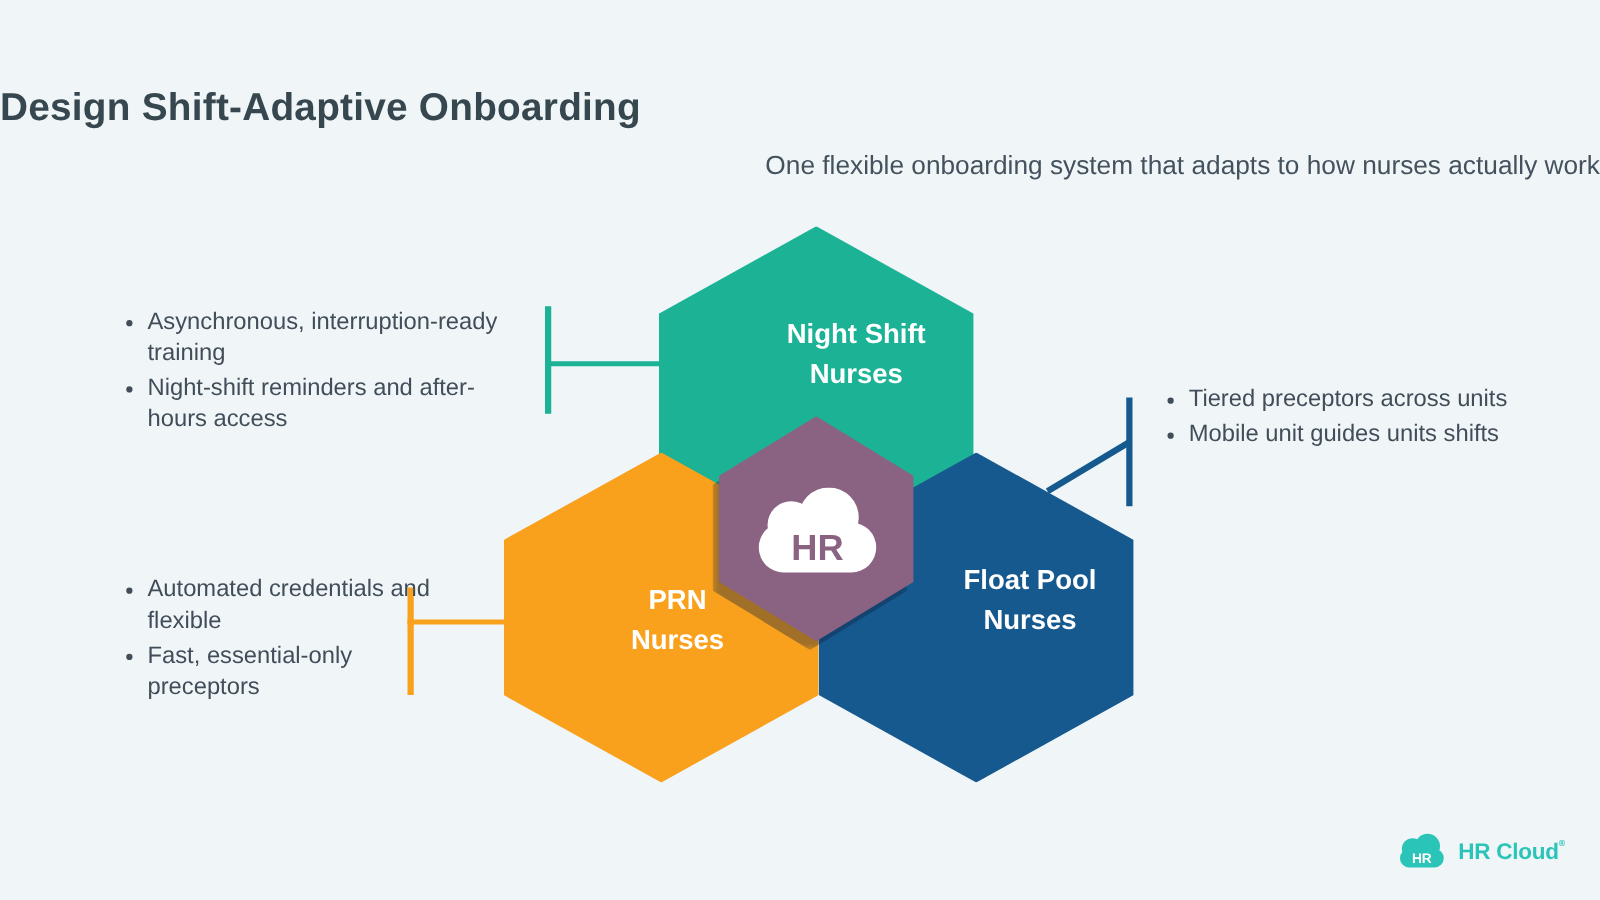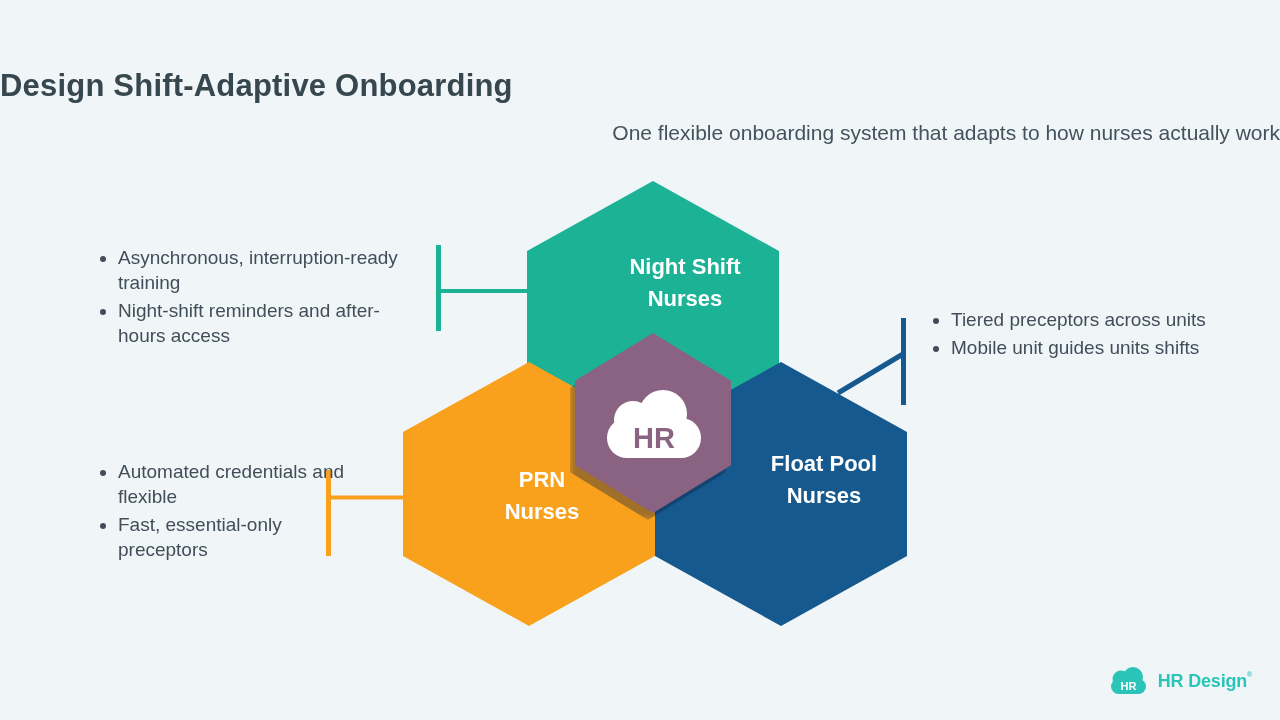--- a/index.html
+++ b/index.html
@@ -111,16 +111,16 @@
       <li>Mobile unit guides units shifts</li>
     </ul>
 
   <div class="logo">
     <svg width="42" height="30" viewBox="0 0 42 30" aria-hidden="true">
       <circle cx="13" cy="13" r="8.5" fill="#2BC4B8"></circle>
       <circle cx="25" cy="11" r="10" fill="#2BC4B8"></circle>
       <rect x="3" y="13" width="35" height="15" rx="7.5" fill="#2BC4B8"></rect>
       <text x="20.5" y="24" text-anchor="middle" font-family="Liberation Sans, sans-serif" font-size="11" font-weight="700" fill="#FFFFFF">HR</text>
     </svg>
-    <span class="logo-word"><span>HR Design</span><span class="logo-mark">®</span></span>
+    <span class="logo-word"><span>HR Cloud</span><span class="logo-mark">®</span></span>
   </div>
 
 </div>
 
 </body></html>

